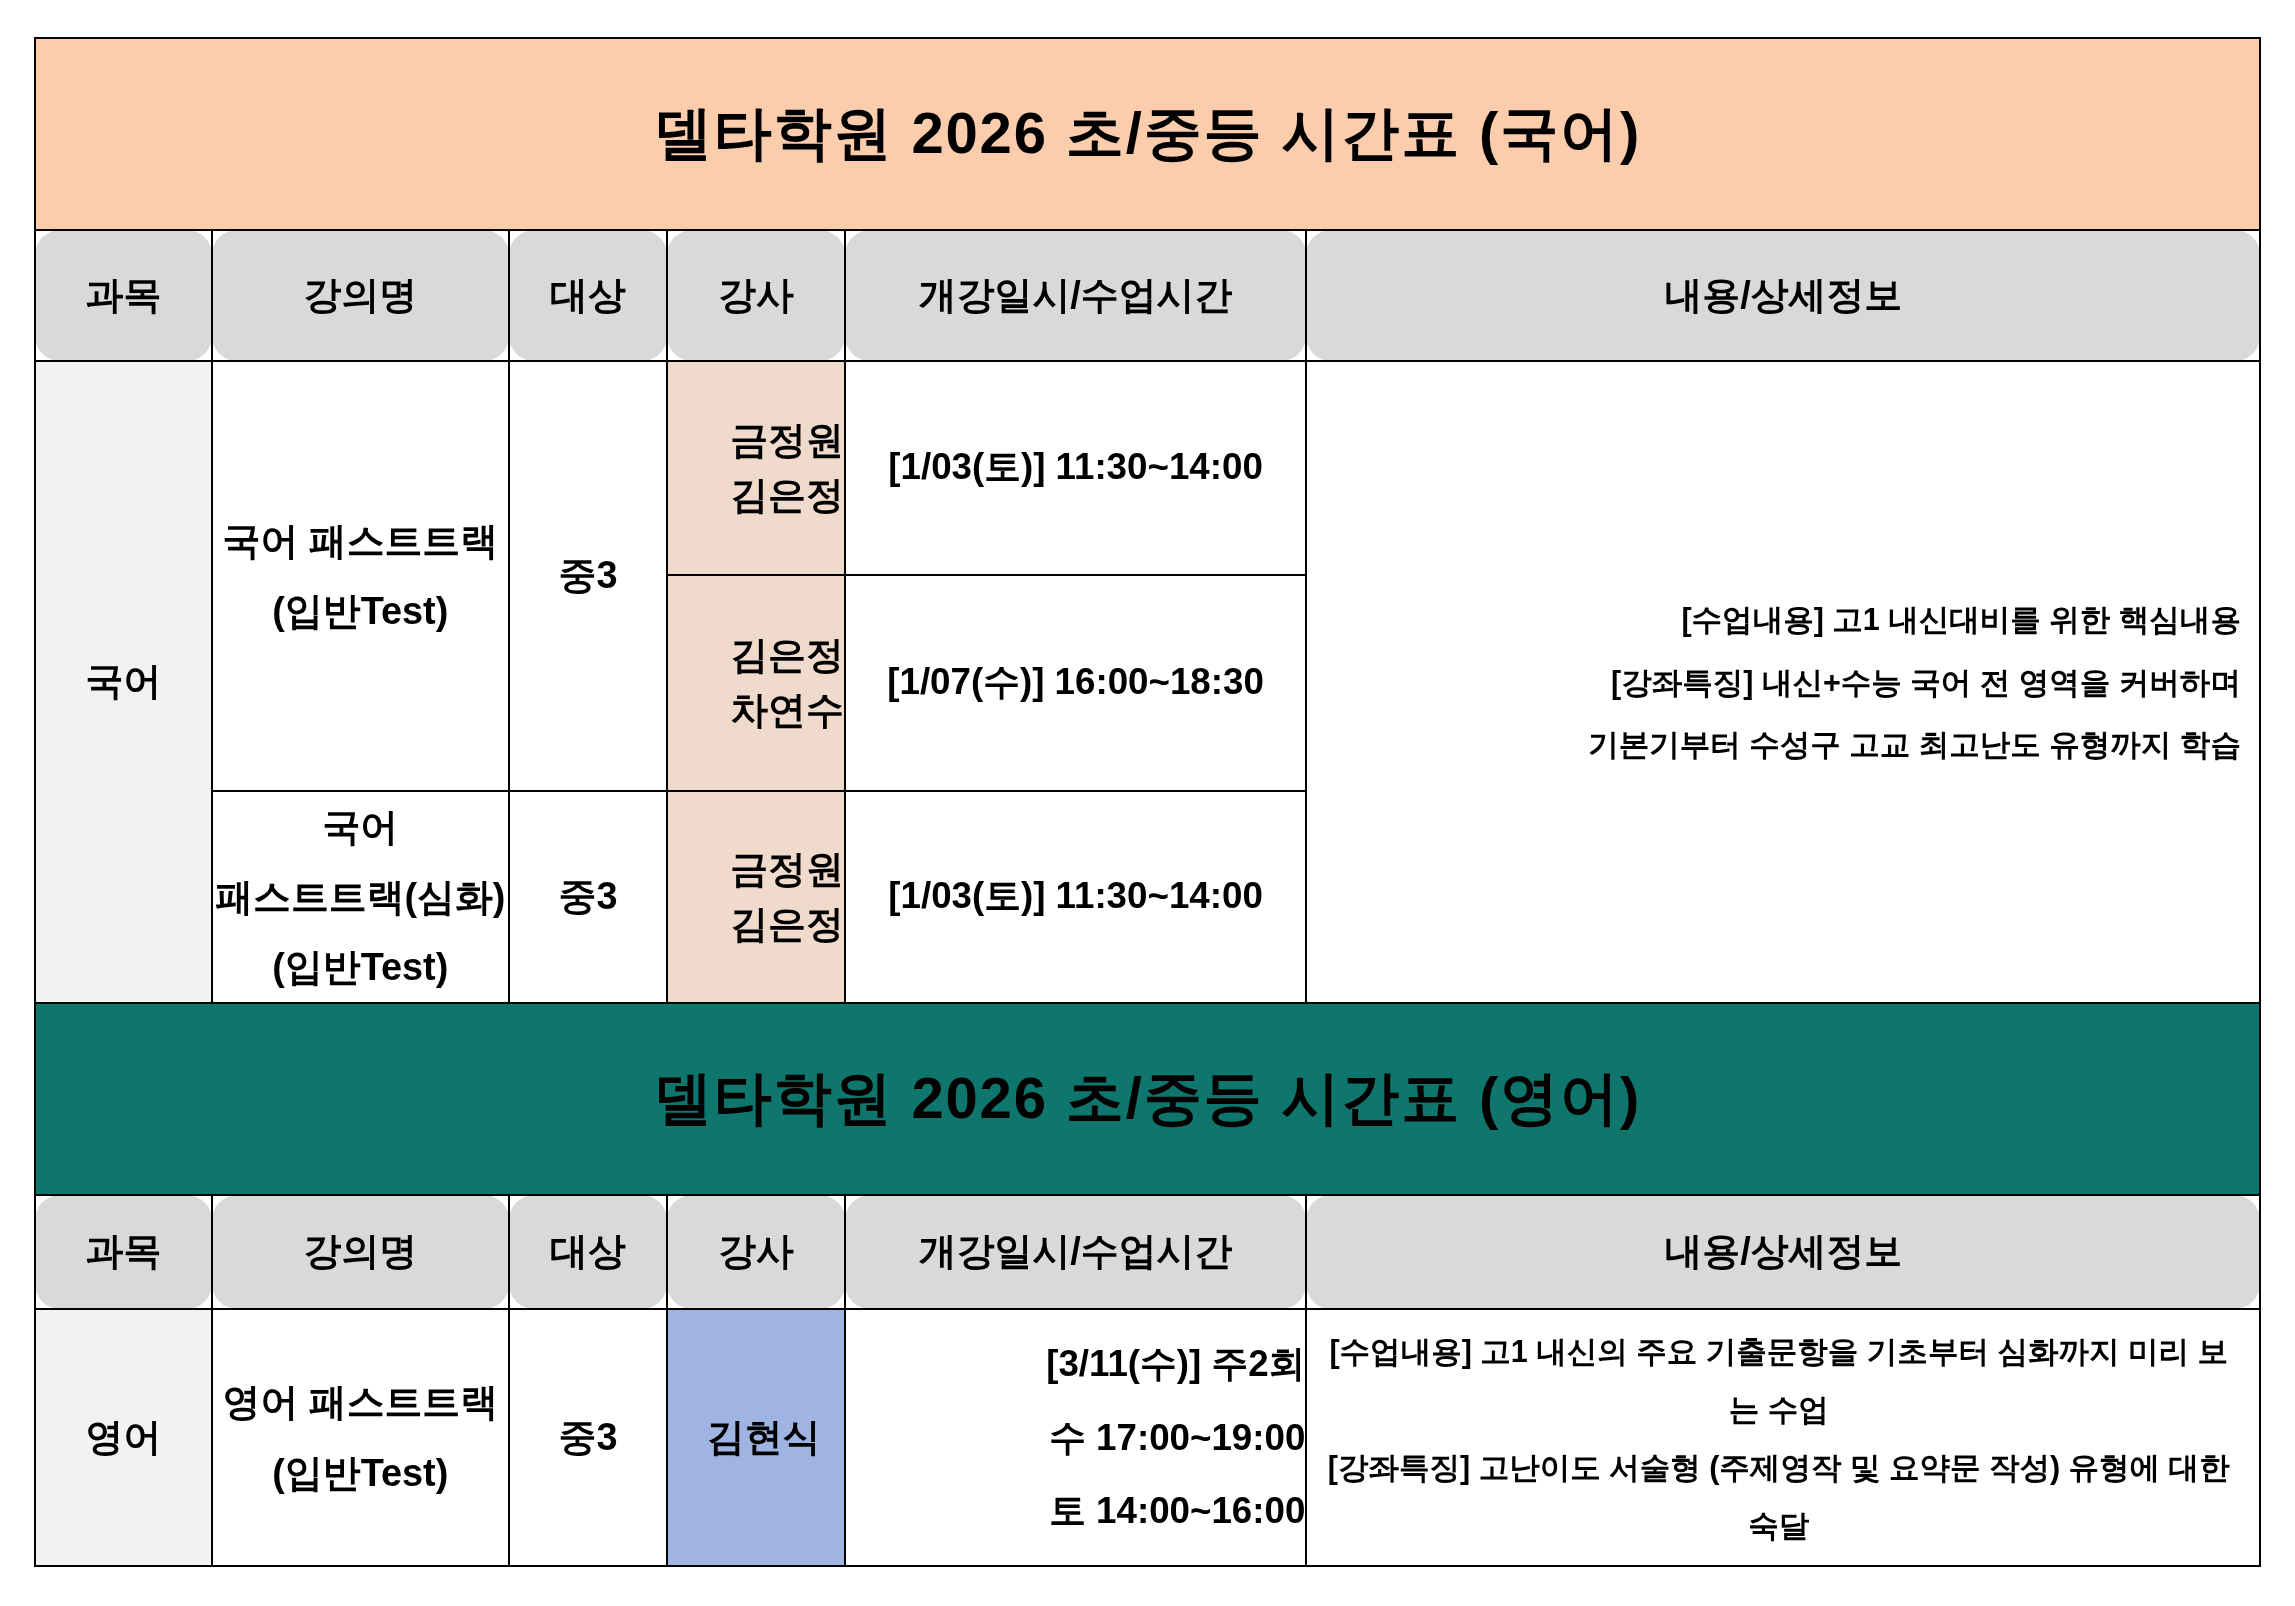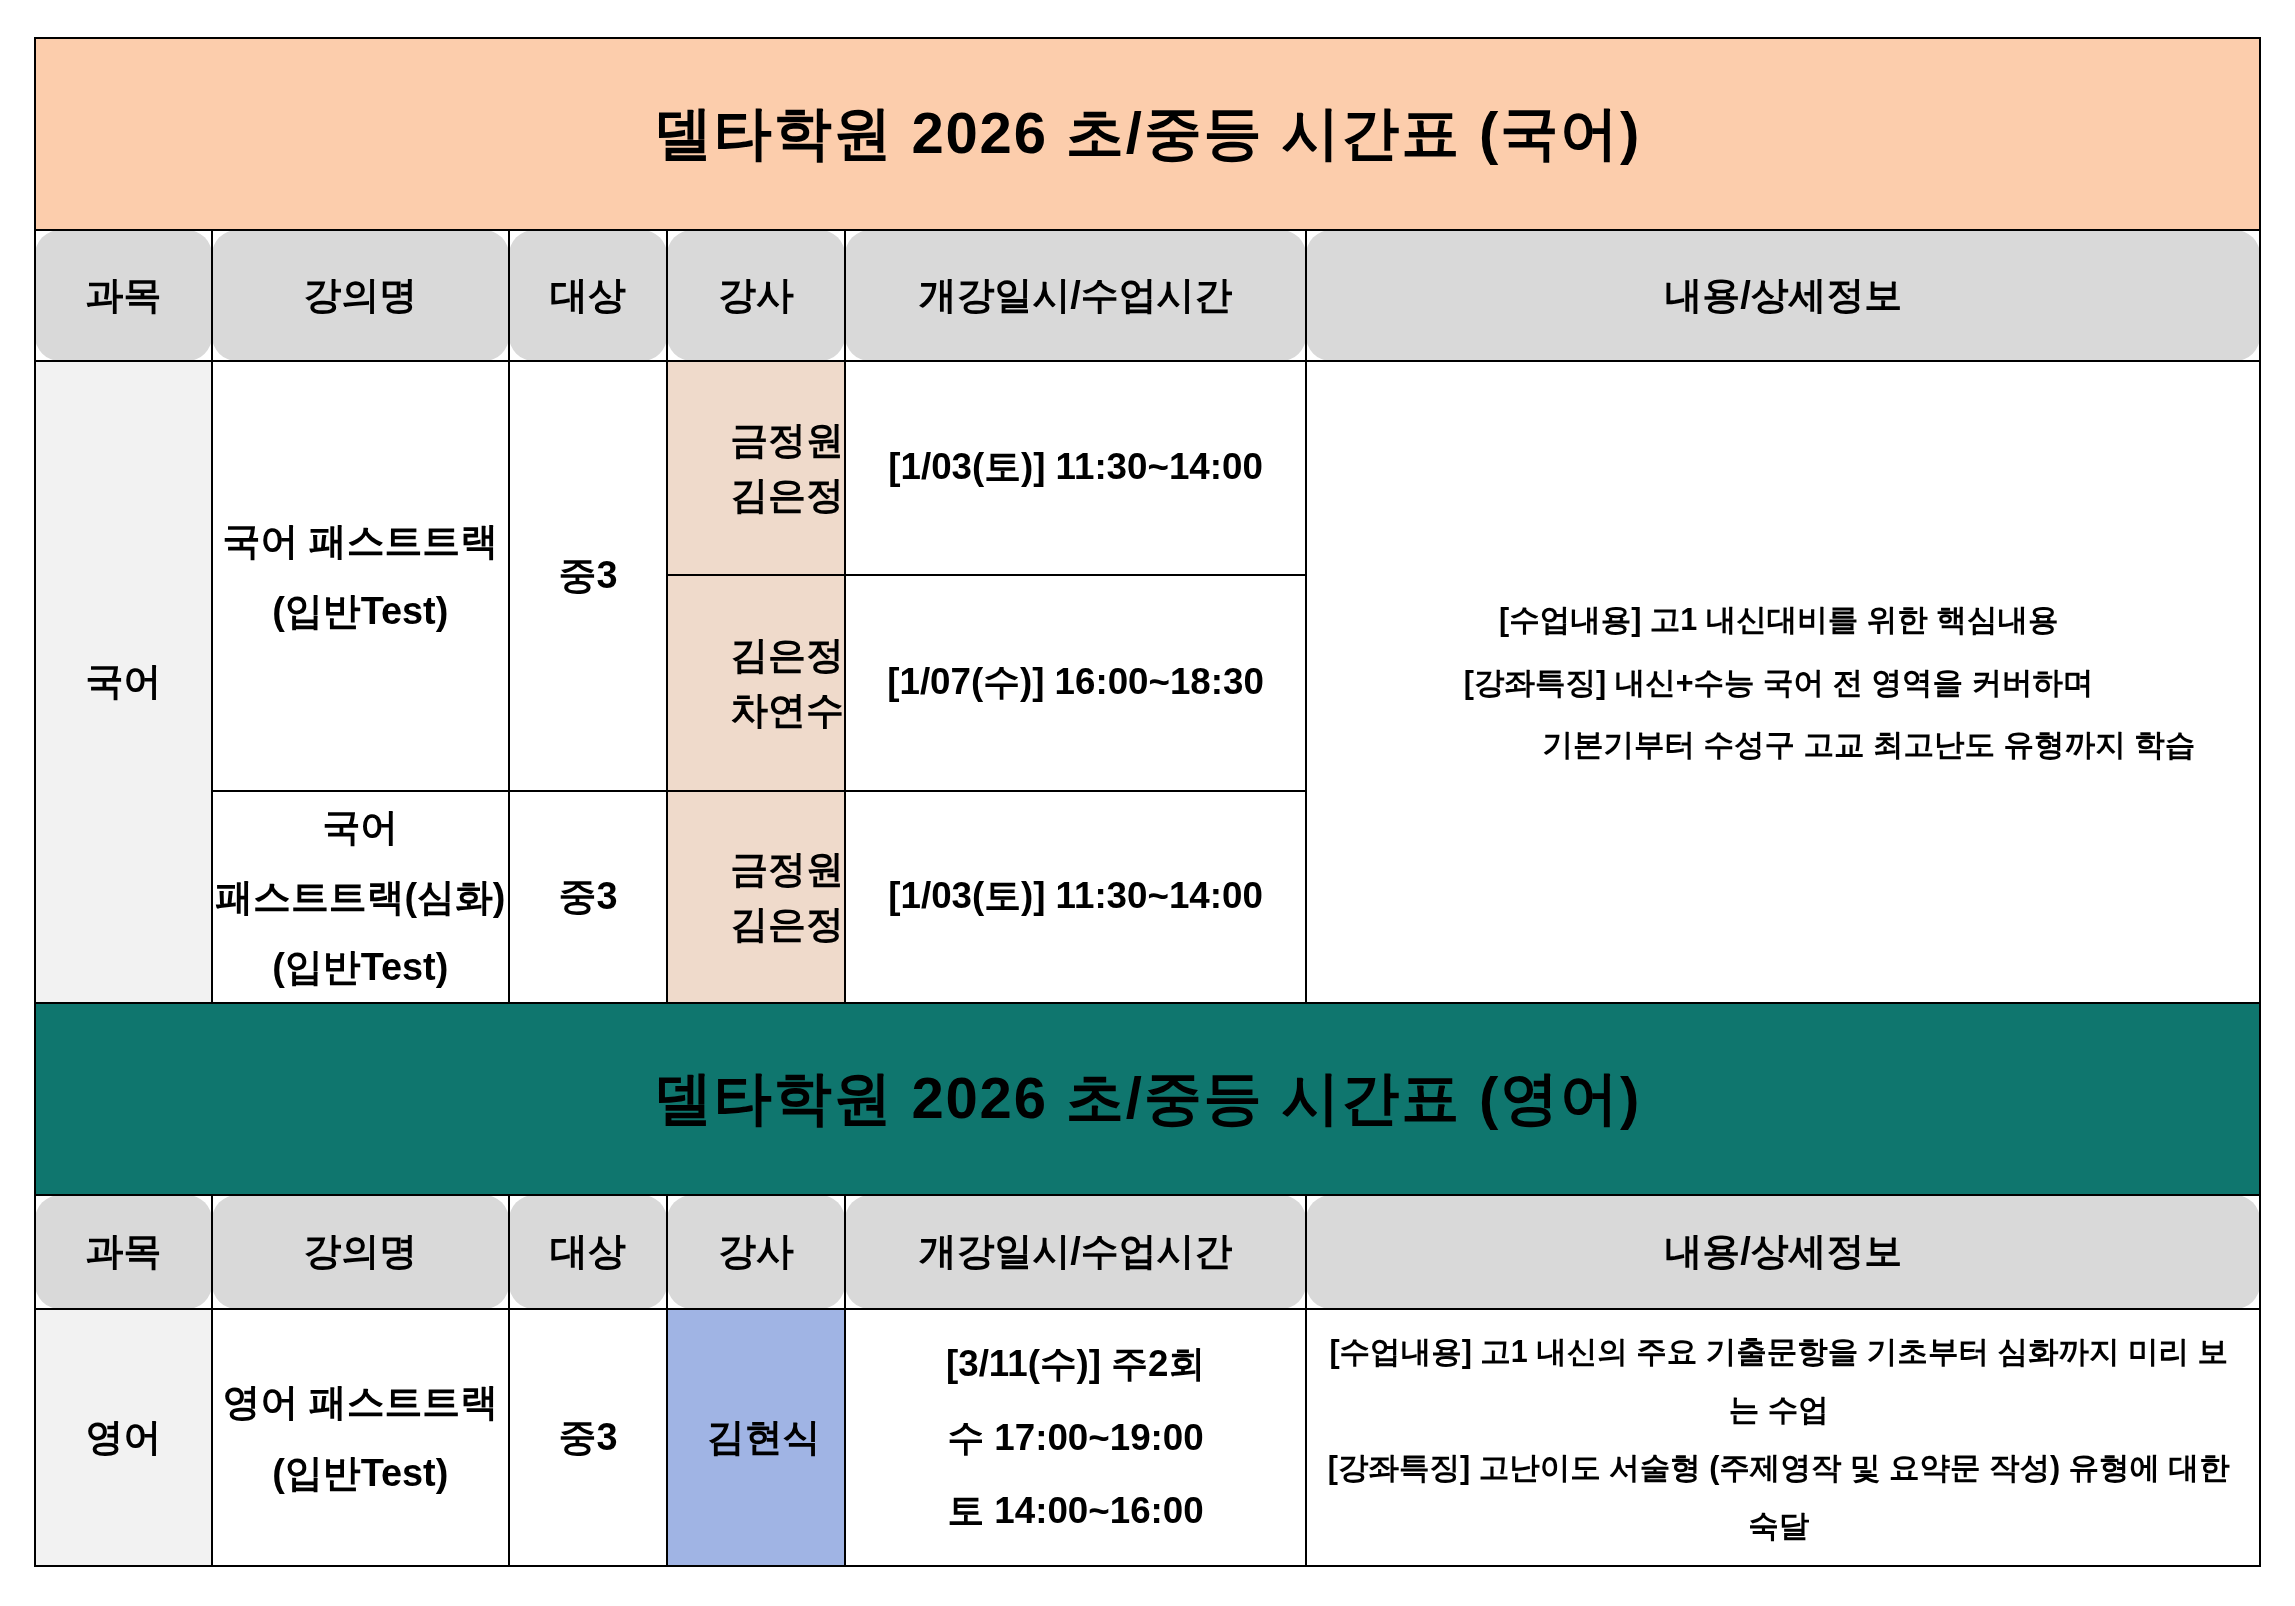--- a/index.html
+++ b/index.html
@@ -44,24 +44,24 @@
   tr.krow3 { height: 12.76vh; }
   tr.hrow2 { height: 7.1vh; }
   tr.erow  { height: 16.0vh; }
   .subj { background: #F2F2F2; font-size: 1.65vw; }
   .cname { font-size: 1.65vw; line-height: 1.85; }
   .target { font-size: 1.65vw; }
   .teacher { font-size: 1.65vw; line-height: 1.45; }
   .teacher-tan  { background: #EFDACB; text-align: right; }
   .teacher-blue { background: #A0B4E4; padding-left: 15px; }
   .time { font-size: 1.6vw; }
-  .time-multi { display: flex; flex-direction: column; justify-content: center; align-items: center; height: 100%; }
+  .time-multi { display: flex; flex-direction: column; justify-content: center; align-items: flex-end; height: 100%; }
   .time-multi > div { text-align: left; line-height: 2.0; font-size: 1.6vw; }
   .details {
-    text-align: center; font-size: 1.33vw; line-height: 2.05;
+    text-align: right; font-size: 1.33vw; line-height: 2.05;
     padding-left: 0.4vw; padding-right: 0.8vw;
   }
   .details .indent { padding-left: 19.5%; }
   .details-en {
     text-align: center; font-size: 1.33vw; line-height: 1.9;
     padding-left: 0.4vw; padding-right: 0.8vw;
   }
 </style>
 </head>
 <body>

